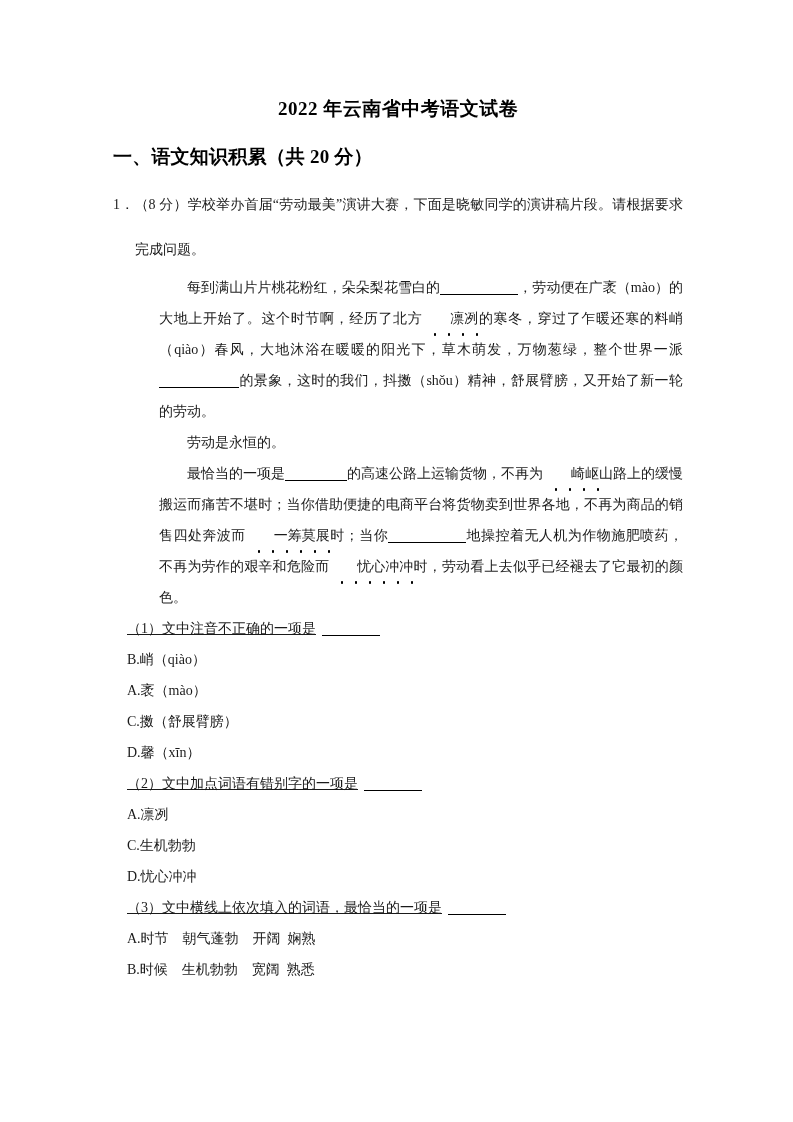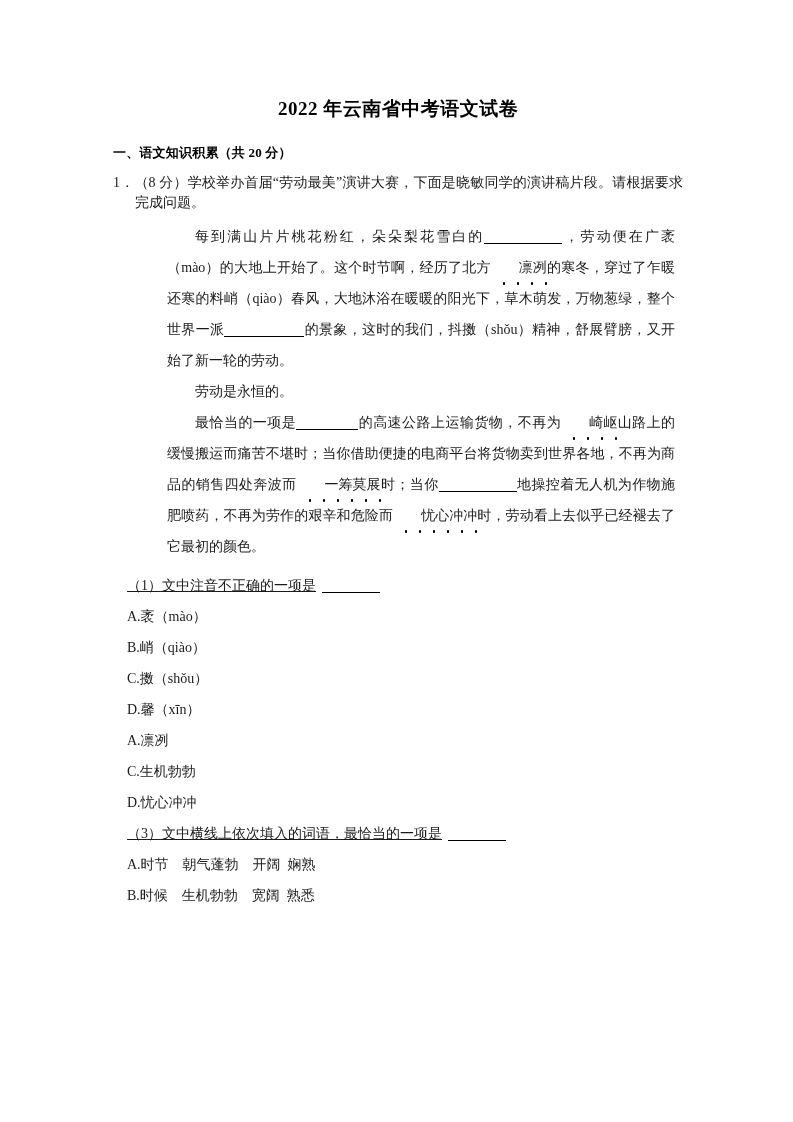--- a/index.html
+++ b/index.html
@@ -38,40 +38,40 @@
     text-align: center;
     font-size: 19px;
     font-weight: bold;
     letter-spacing: 0.5px;
     margin: 0 0 20px 0;
     line-height: 1.4;
     color: #000;
   }
 
   .section-head {
-    font-size: 13px;
+    font-size: 19px;
     font-weight: bold;
     margin: 12px 0 11px 0;
     line-height: 1.5;
     letter-spacing: 0.2px;
     color: #000;
   }
 
   .q-stem {
     font-size: 14px;
-    line-height: 20px;
+    line-height: 45px;
     margin: 0 0 0 0;
     text-align: justify;
     text-justify: inter-ideograph;
     padding-left: 22px;
     text-indent: -22px;
   }
 
   .passage {
-    margin: 8px;
+    margin: 0;
     padding-left: 46px;
   }
 
   .passage p {
     font-size: 14px;
     line-height: 31px;
     margin: 0;
     text-align: justify;
     text-justify: inter-ideograph;
     text-indent: 28px;
@@ -148,25 +148,26 @@
       <p><span>每到满山片片桃花粉红，朵朵梨花雪白的</span><span class="blank w-long"></span><span>，劳动便在广袤（mào）的大地上开始了。这个时节啊，经历了北方</span><span class="dotted">凛冽</span><span>的寒冬，穿过了乍暖还寒的料峭（qiào）春风，大地沐浴在暖暖的阳光下，草木萌发，万物葱绿，整个世界一派</span><span class="blank w-mid"></span><span>的景象，这时的我们，抖擞（shǒu）精神，舒展臂膀，又开始了新一轮的劳动。</span></p>
 
       <p>劳动是永恒的。</p>
 
       <p><span>最恰当的一项是</span><span class="blank w-short"></span><span>的高速公路上运输货物，不再为</span><span class="dotted">崎岖</span><span>山路上的缓慢搬运而痛苦不堪时；当你借助便捷的电商平台将货物卖到世界各地，不再为商品的销售四处奔波而</span><span class="dotted">一筹莫展</span><span>时；当你</span><span class="blank w-long"></span><span>地操控着无人机为作物施肥喷药，不再为劳作的艰辛和危险而</span><span class="dotted">忧心冲冲</span><span>时，劳动看上去似乎已经褪去了它最初的颜色。</span></p>
 
 
     </div>
 
     <div class="sub-q"><span>（1）文中注音不正确的一项是</span><span class="blank w-ans"></span></div>
+    <div class="opt">B.峭（qiào）</div>
     <div class="opt">A.袤（mào）</div>
-    <div class="opt">B.峭（qiào）</div>
-    <div class="opt">C.擞（shǒu）</div>
+    <div class="opt">C.擞（舒展臂膀）</div>
     <div class="opt">D.馨（xīn）</div>
 
+    <div class="sub-q"><span>（2）文中加点词语有错别字的一项是</span><span class="blank w-ans"></span></div>
     <div class="opt">A.凛冽</div>
     <div class="opt">C.生机勃勃</div>
     <div class="opt">D.忧心冲冲</div>
 
     <div class="sub-q"><span>（3）文中横线上依次填入的词语，最恰当的一项是</span><span class="blank w-ans"></span></div>
     <div class="opt">A.时节    朝气蓬勃    开阔  娴熟</div>
     <div class="opt">B.时候    生机勃勃    宽阔  熟悉</div>
 
   </div>
 </div>

